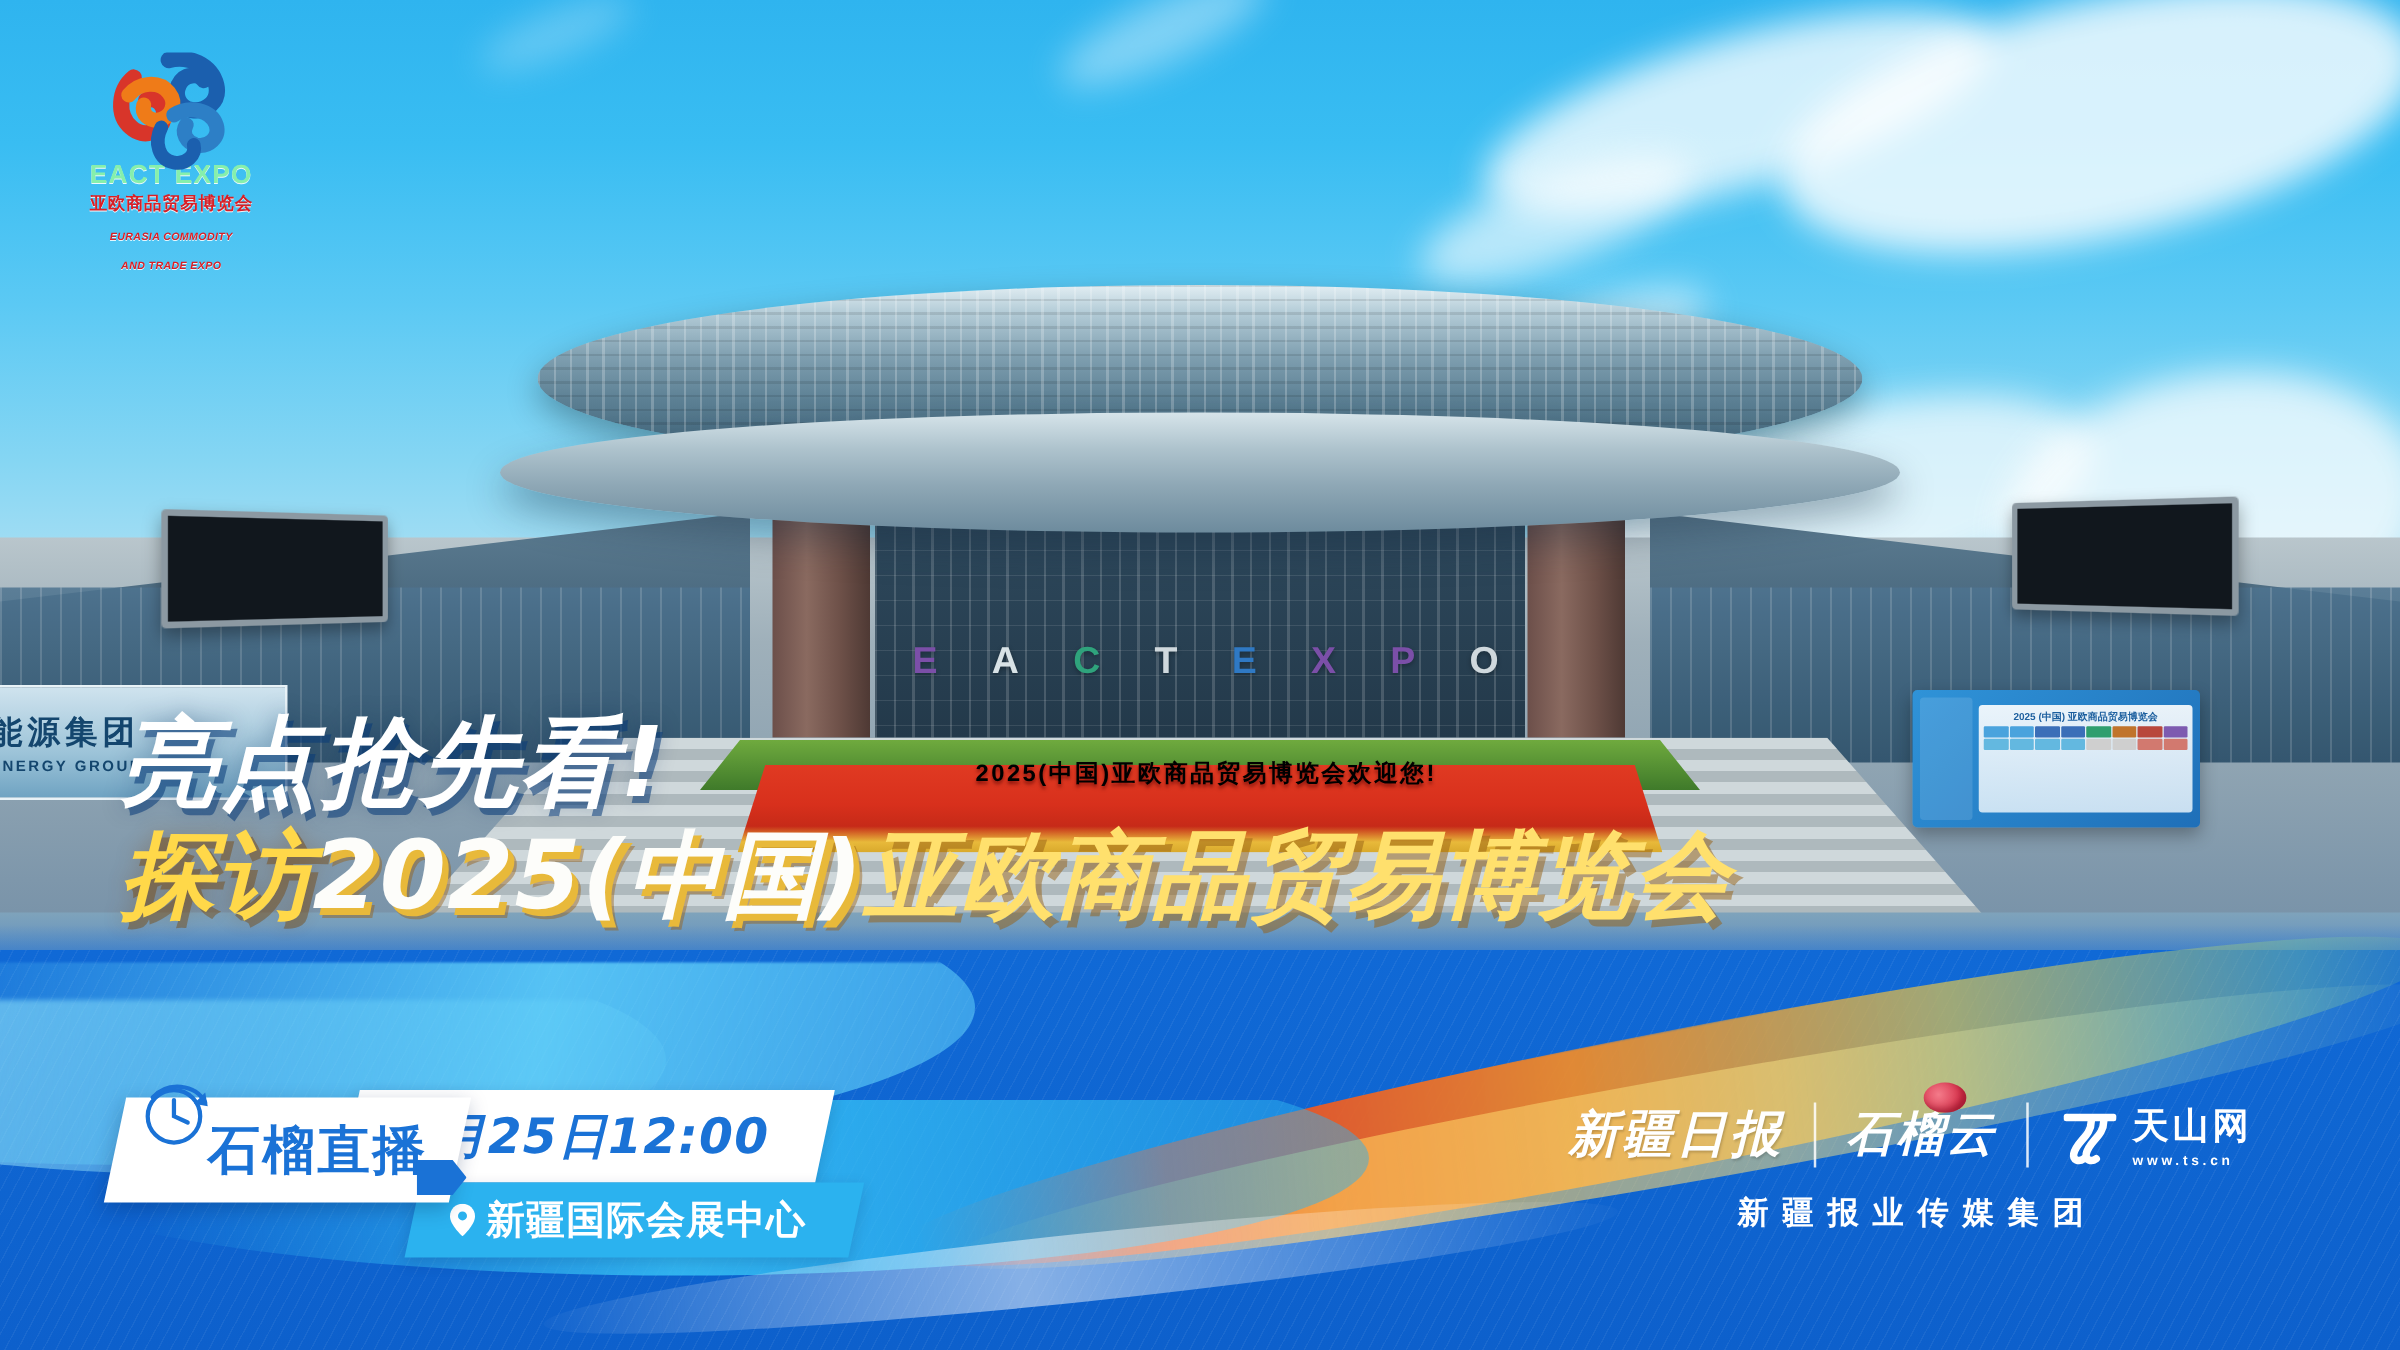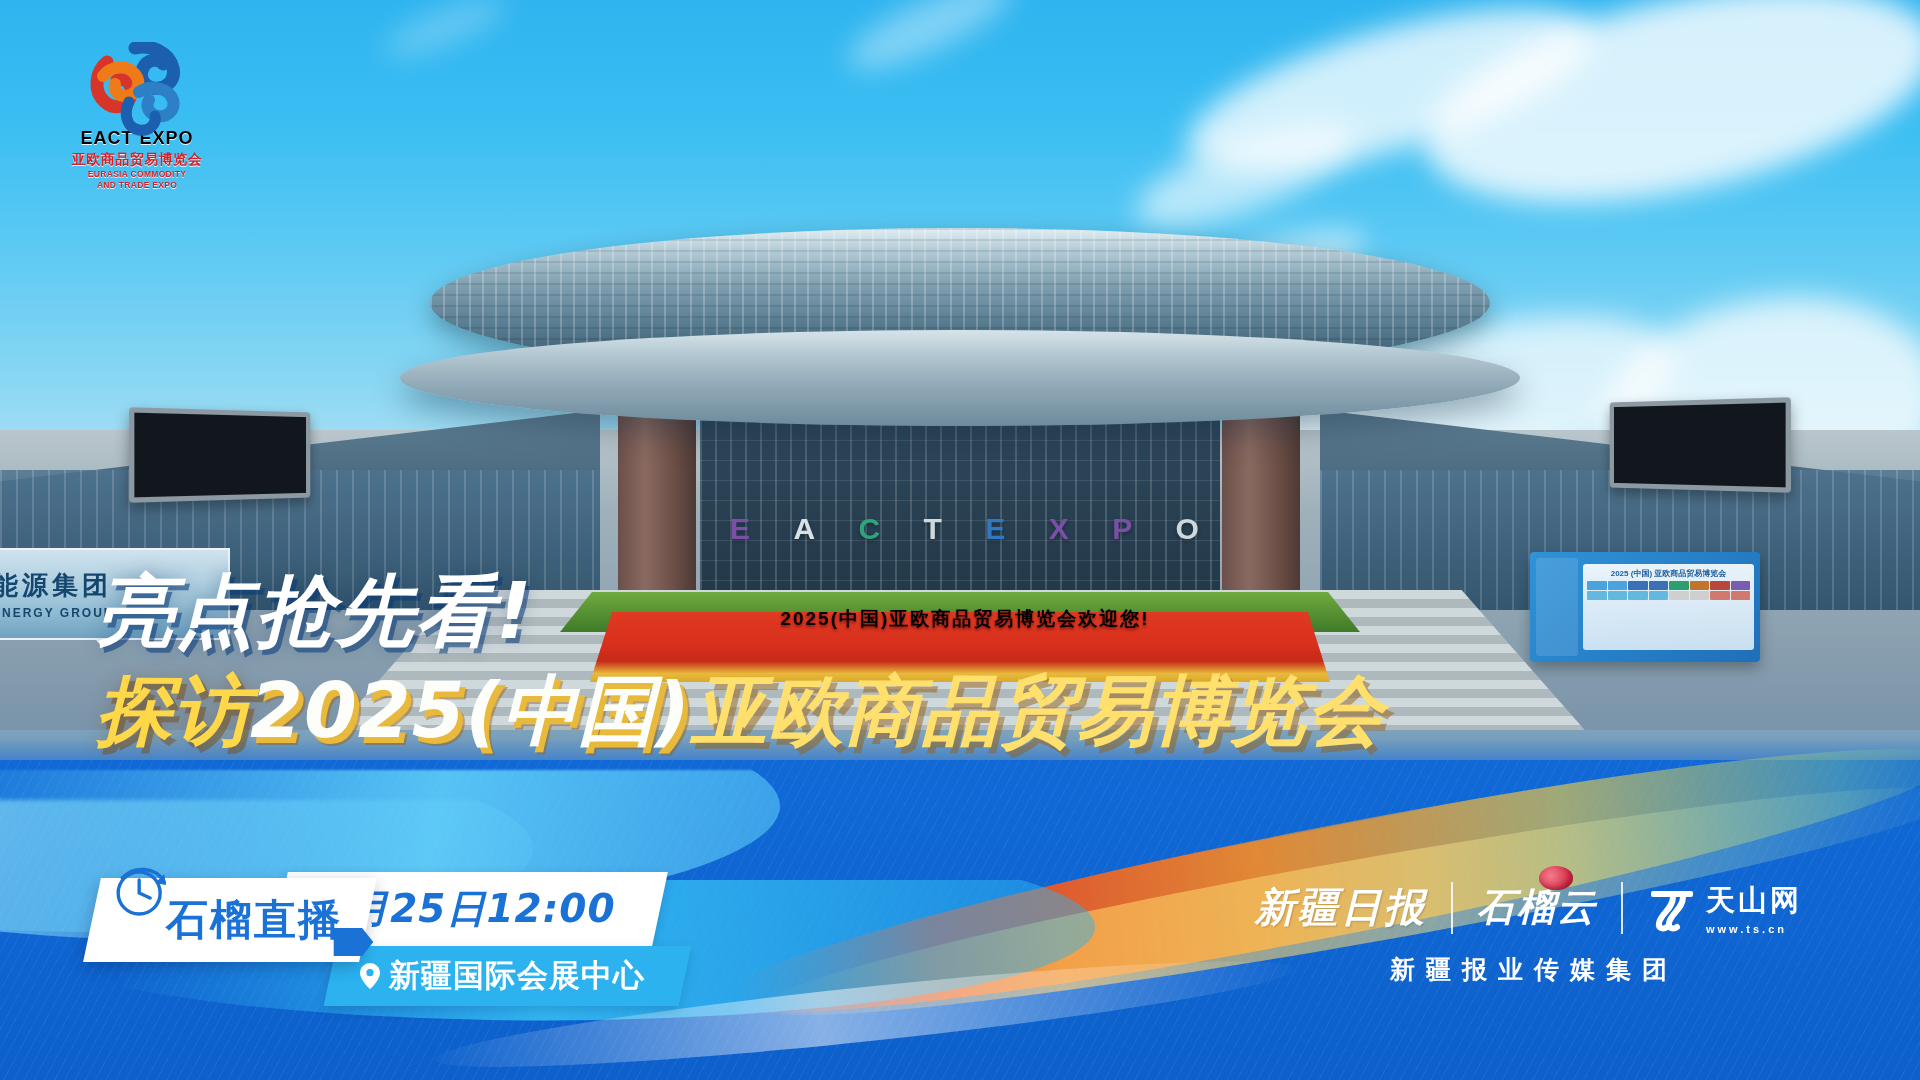--- a/index.html
+++ b/index.html
@@ -211,46 +211,46 @@
 
   
   .headline{ position:absolute; left:96px; top:572px; z-index:30; }
   .hl1{
     font-size:78px; font-weight:900; color:#ffffff; font-style:italic;
     letter-spacing:2px; line-height:1;
     text-shadow:4px 5px 0 rgba(8,58,120,.55), 0 0 18px rgba(0,40,90,.35);
     font-family:"DejaVu Sans","Liberation Sans",sans-serif;
   }
   .hl2{
-    margin-top:23px; font-size:76px; font-weight:900; font-style:italic;
+    margin-top:12px; font-size:76px; font-weight:900; font-style:italic;
     letter-spacing:1px; line-height:1; white-space:nowrap;
     font-family:"DejaVu Sans","Liberation Sans",sans-serif;
   }
   .hl2 .gold{
     color:#ffd849;
     text-shadow:5px 6px 0 rgba(120,70,10,.45), 0 0 16px rgba(120,60,0,.3);
   }
   .hl2 .white{
     color:#fdfdfa;
     text-shadow:5px 6px 0 #e8b93a, 7px 8px 0 rgba(150,95,20,.45);
   }
   .hl2 .gold2{
     color:#ffe06d;
     text-shadow:5px 6px 0 rgba(150,95,20,.5);
   }
 
   
   .expo-logo{ position:absolute; left:62px; top:42px; width:150px; z-index:40; text-align:center; }
   .logo-mark{ width:120px; height:96px; margin:0 auto; position:relative; }
-  .logo-txt1{ font-size:18px; font-weight:900; color:#000000; letter-spacing:1px; margin-top:-10px;
+  .logo-txt1{ font-size:21px; font-weight:900; color:#86efac; letter-spacing:1px; margin-top:-10px;
     text-shadow:0 1px 0 rgba(255,255,255,.9);text-align:center; }
   .logo-txt2{ font-size:14px; font-weight:700; color:#d81f26; letter-spacing:.5px; margin-top:2px;
     text-shadow:0 1px 0 rgba(255,255,255,.9); }
-  .logo-txt3{ font-size:8.5px; font-weight:700; color:#d81f26; letter-spacing:.3px; line-height:1.25; margin-top:0;
-    text-shadow:0 1px 0 rgba(255,255,255,.85); }
+  .logo-txt3{ font-size:8.5px; font-weight:700; color:#d81f26; letter-spacing:.3px; line-height:1.25; margin-top:12px;
+    text-shadow:0 1px 0 rgba(255,255,255,.85);font-style:italic; }
 
   
   .live-block{ position:absolute; left:92px; top:878px; z-index:40; }
   .live-badge{
     position:relative; background:#fff; padding:14px 26px 14px 74px;
     transform:skewX(-12deg); box-shadow:0 5px 16px rgba(0,30,80,.28);
     display:inline-block;
   }
   .live-badge .inner{ transform:skewX(12deg); display:flex; align-items:center; }
   .live-text{

